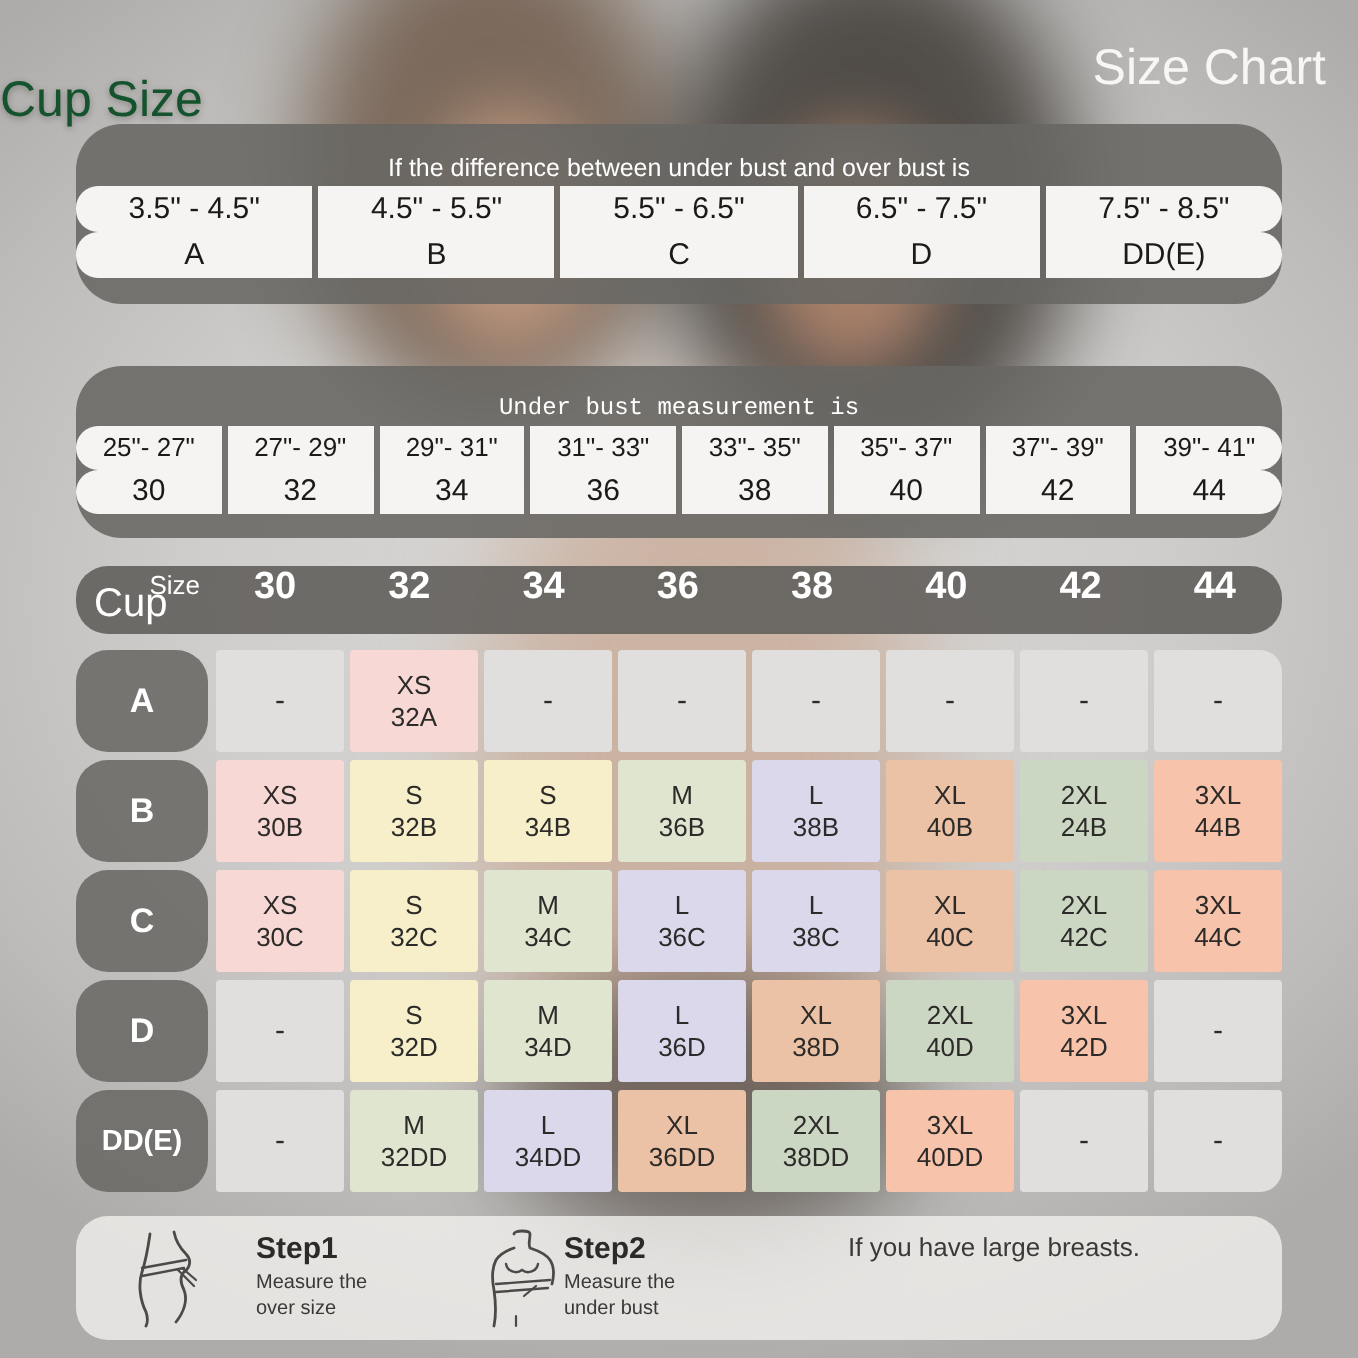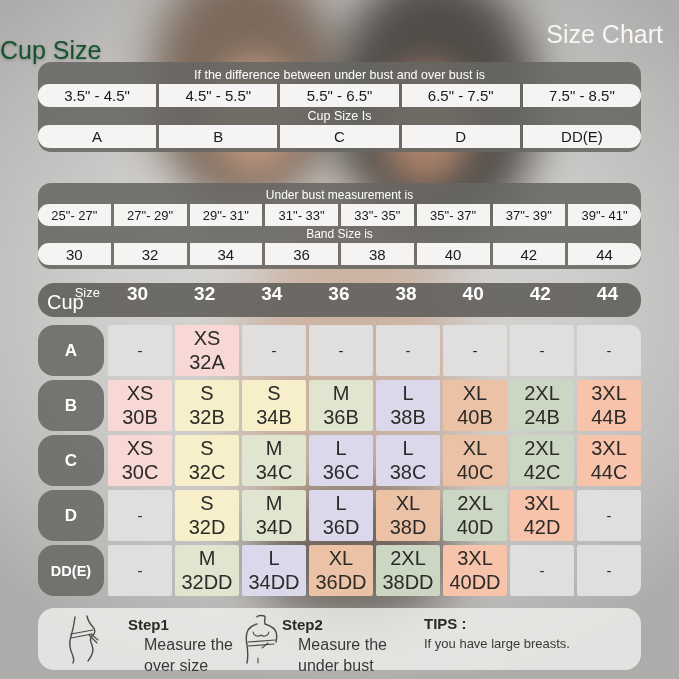--- a/index.html
+++ b/index.html
@@ -25,25 +25,25 @@
   .logo{position:absolute;left:60px;top:16px;font-size:33px;font-weight:400;letter-spacing:7px;color:#fbfaf9;}
   .size-chart{position:absolute;right:16px;top:20px;font-size:25px;font-weight:500;color:#f8f6f4;}
 
   .section-title{position:absolute;left:0;width:679px;text-align:left;color:#14532d;
     font-size:25px;font-weight:normal;text-shadow:0 1px 3px rgba(40,35,30,.35);}
   #cup-title{top:36px;}
   #band-title{top:152px;}
 
   
   .block{position:absolute;left:38px;width:603px;background:rgba(104,102,99,.88);
-    border-radius:13px;display:flex;flex-direction:column;justify-content:center;}
+    border-radius:23px;display:flex;flex-direction:column;justify-content:center;}
   #cup-block{top:62px;height:86px;padding:2px 0;}
   #band-block{top:183px;height:82px;padding:2px 0;}
   .bar-label{color:#fff;text-align:center;font-size:12.5px;font-weight:500;line-height:18px;height:18px;}
-  #band-block .bar-label{font-size:12px;line-height:17px;height:17px;}
+  #band-block .bar-label{font-size:12px;line-height:17px;height:17px;font-family:Liberation Mono, monospace;}
   .cells-row{display:flex;gap:3px;flex:0 0 23px;}
   #band-block .cells-row{flex:0 0 22px;}
   .wcell{flex:1;background:#f5f4f2;display:flex;align-items:center;justify-content:center;
     font-size:15px;font-weight:500;color:#1b1a19;}
   .cells-row .wcell:first-child{border-radius:11px 0 0 11px;}
   .cells-row .wcell:last-child{border-radius:0 11px 11px 0;}
   .cells-row.small .wcell{font-size:13px;}
   .cells-row.vals .wcell{font-size:15px;}
 
   
@@ -54,36 +54,36 @@
   #matrix-corner .c-bottom{position:absolute;bottom:3px;left:9px;font-size:20px;margin-top:32px;}
   .mcol{flex:1;text-align:center;color:#fff;font-size:19px;font-weight:bold;}
 
   #matrix-rows{position:absolute;left:38px;top:325px;width:603px;}
   .mrow{display:flex;height:51px;margin-bottom:4px;}
   .pill{width:66px;flex:0 0 66px;background:rgba(108,106,103,.9);border-radius:16px;
     display:flex;align-items:center;justify-content:center;color:#fff;font-weight:bold;font-size:17px;}
   .pill.small{font-size:14.5px;}
   .mcells{flex:1;display:flex;gap:3px;margin-left:4px;}
   .mcell{flex:1;border-radius:2px;display:flex;flex-direction:column;align-items:center;
-    justify-content:center;color:#2c2b29;font-size:20px;line-height:1.18;font-weight:500;}
+    justify-content:center;color:#2c2b29;font-size:13px;line-height:1.18;font-weight:500;}
   .mcell.dash{font-size:15px;}
   .mrow:first-child .mcell:last-child{border-top-right-radius:11px;}
   .mrow:last-child .mcell:last-child{border-bottom-right-radius:11px;}
 
   
   #bottom-panel{position:absolute;left:38px;top:608px;width:603px;height:62px;
     background:rgba(241,240,238,.8);border-radius:16px;}
   .step-icon{position:absolute;top:6px;}
   #step1-icon{left:22px;}
   #step2-icon{left:200px;}
   .step-block{position:absolute;top:8px;color:#2b2a28;}
   #step1-block{left:90px;}
   #step2-block{left:244px;}
   .step-title{font-size:15px;font-weight:bold;margin-bottom:2px;}
-  .step-desc{font-size:16px;line-height:1.3;color:#3a3938;margin-left:16px;}
+  .step-desc{font-size:10px;line-height:1.3;color:#3a3938;}
   #tips-block{position:absolute;left:386px;top:7px;color:#2b2a28;}
   #tips-title{font-size:15px;font-weight:bold;margin-bottom:3px;}
   .tips-line{font-size:13px;line-height:1.35;color:#3a3938;}
 </style>
 </head>
 <body>
 
 <div class="bg">
   <div class="blob hair-l"></div>
   <div class="blob hair-r"></div>
@@ -100,21 +100,20 @@
   <div class="section-title" id="cup-title">Cup Size</div>
   <div class="block" id="cup-block">
     <div class="bar-label">If the difference between under bust and over bust is</div>
     <div class="cells-row" id="cup-ranges">
         <div class="wcell">3.5" - 4.5"</div>
         <div class="wcell">4.5" - 5.5"</div>
         <div class="wcell">5.5" - 6.5"</div>
         <div class="wcell">6.5" - 7.5"</div>
         <div class="wcell">7.5" - 8.5"</div>
       </div>
-    <div class="bar-label">Cup Size Is</div>
     <div class="cells-row vals" id="cup-values">
         <div class="wcell">A</div>
         <div class="wcell">B</div>
         <div class="wcell">C</div>
         <div class="wcell">D</div>
         <div class="wcell">DD(E)</div>
       </div>
   </div>
 
   <div class="block" id="band-block">
@@ -122,21 +121,20 @@
     <div class="cells-row small" id="band-ranges">
         <div class="wcell">25"- 27"</div>
         <div class="wcell">27"- 29"</div>
         <div class="wcell">29"- 31"</div>
         <div class="wcell">31"- 33"</div>
         <div class="wcell">33"- 35"</div>
         <div class="wcell">35"- 37"</div>
         <div class="wcell">37"- 39"</div>
         <div class="wcell">39"- 41"</div>
       </div>
-    <div class="bar-label">Band Size is</div>
     <div class="cells-row vals" id="band-values">
         <div class="wcell">30</div>
         <div class="wcell">32</div>
         <div class="wcell">34</div>
         <div class="wcell">36</div>
         <div class="wcell">38</div>
         <div class="wcell">40</div>
         <div class="wcell">42</div>
         <div class="wcell">44</div>
       </div>
@@ -332,18 +330,17 @@
     </svg>
     <div class="step-block" id="step2-block">
       <div class="step-title">Step2</div>
       <div class="step-desc">
         <span>Measure the</span><br>
         <span>under bust</span>
       </div>
     </div>
 
     <div id="tips-block">
-      <div id="tips-title">TIPS :</div>
       <div class="tips-line">If you have large breasts.</div>
     </div>
   </div>
 
 </div>
 
 </body></html>

